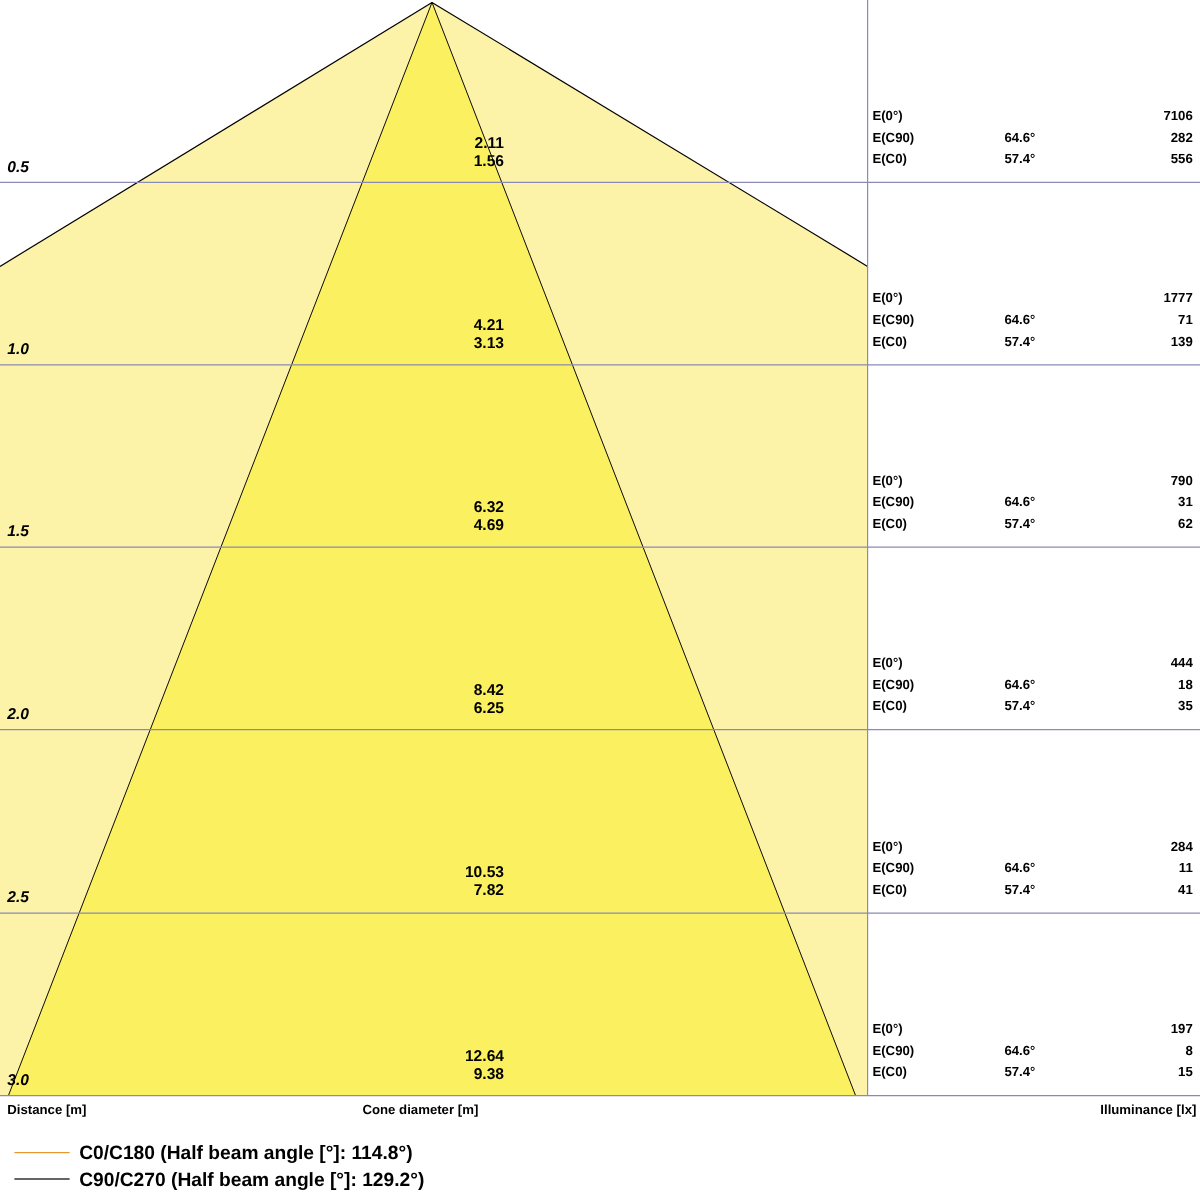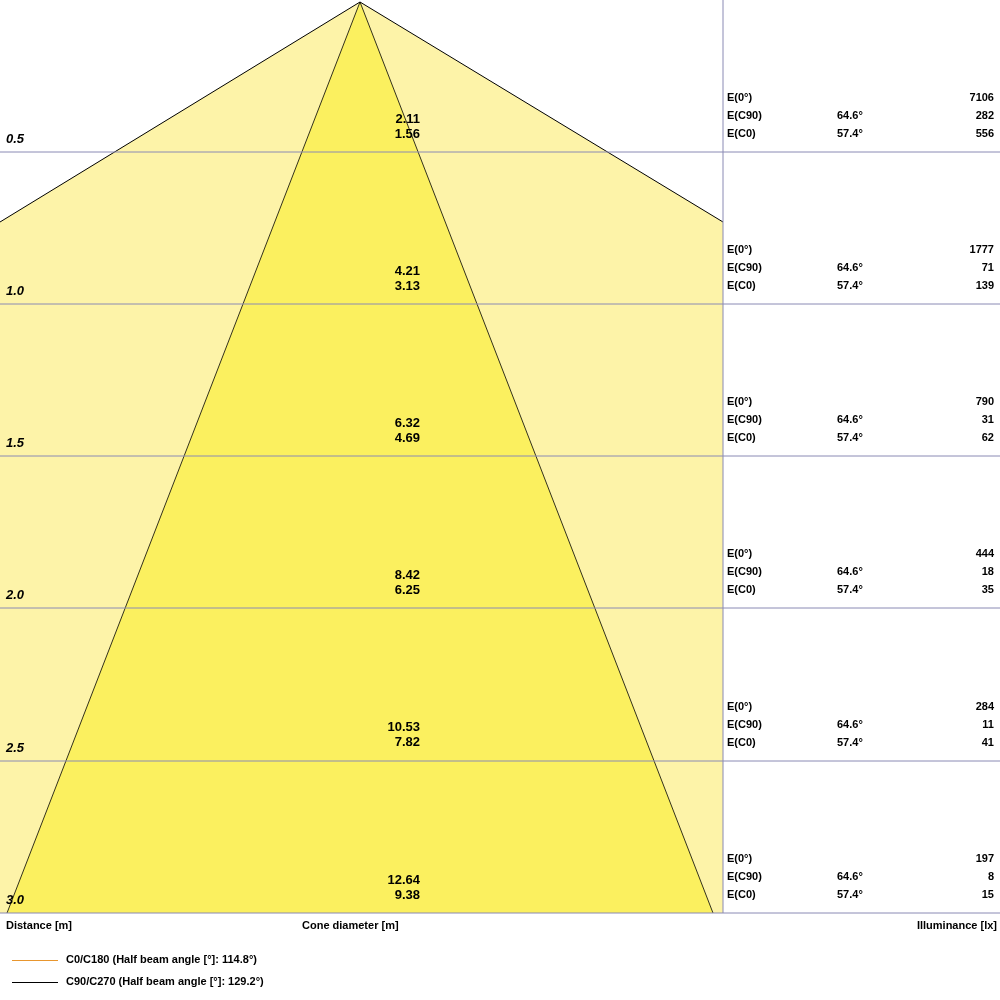--- a/index.html
+++ b/index.html
@@ -87,21 +87,21 @@
   }
   .axis-left { left: 6px; }
   .axis-center { left: 302px; }
   .axis-right { right: 3px; padding-left: 12px; }
 
   .legend {
     position: absolute;
     left: 0;
     top: 950px;
     width: 1000px;
-    font-size: 11px;
+    font-size: 16px;
     font-weight: bold;
   }
   .legend-row {
     position: relative;
     height: 22px;
   }
   .legend-swatch {
     position: absolute;
     left: 12px;
     top: 10px;

